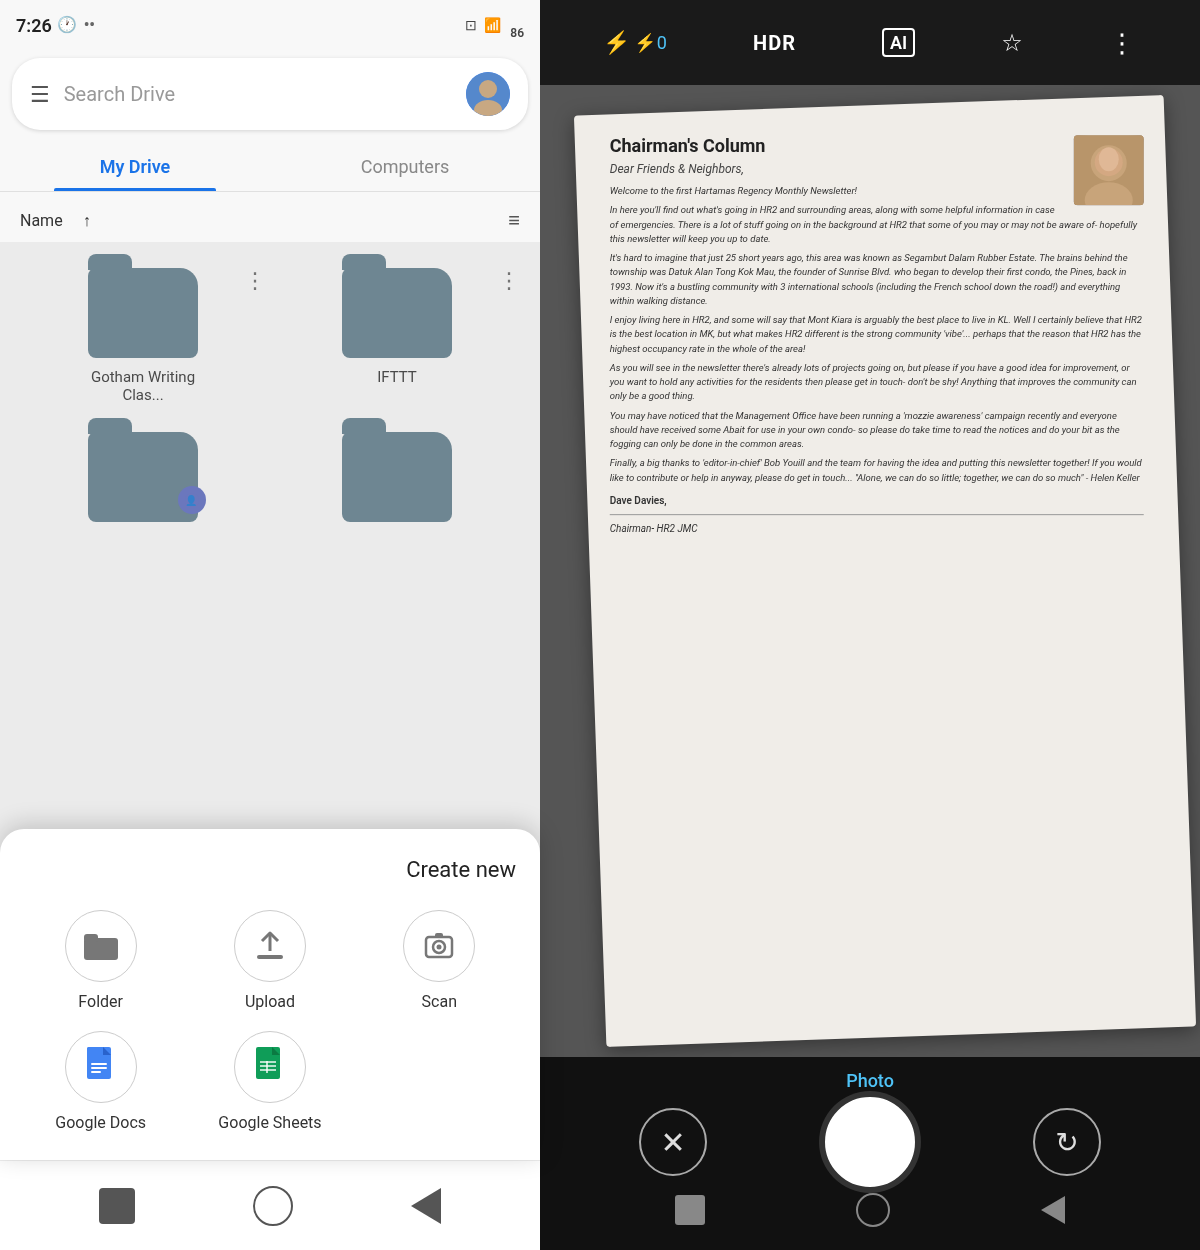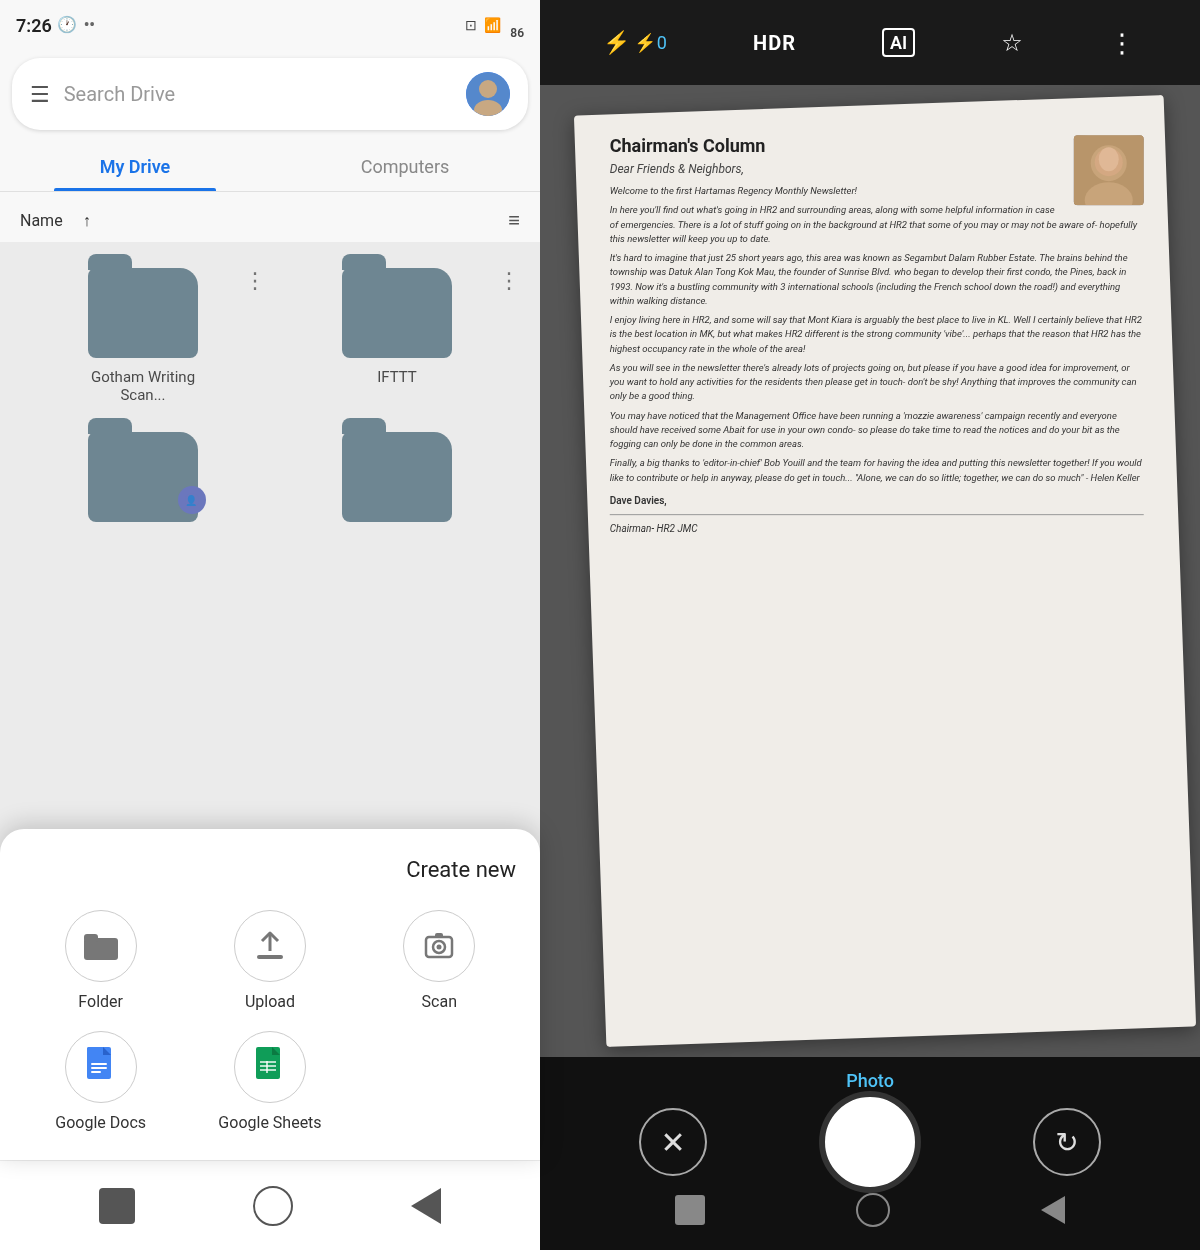--- a/index.html
+++ b/index.html
@@ -457,21 +457,21 @@
       <span>↑</span>
     </div>
     <span class="list-view-icon">≡</span>
   </div>
 
   <div style="position:relative; flex:1; overflow:hidden;">
     <div class="file-grid">
 
       <div class="file-item">
         <div class="folder-icon"></div>
-        <span class="file-name">Gotham Writing Scan...</span>
+        <span class="file-name">Gotham Writing Clas...</span>
         <span class="more-btn">⋮</span>
       </div>
 
       <div class="file-item">
         <div class="folder-icon"></div>
         <span class="file-name">IFTTT</span>
         <span class="more-btn">⋮</span>
       </div>
 
       <div class="file-item">

